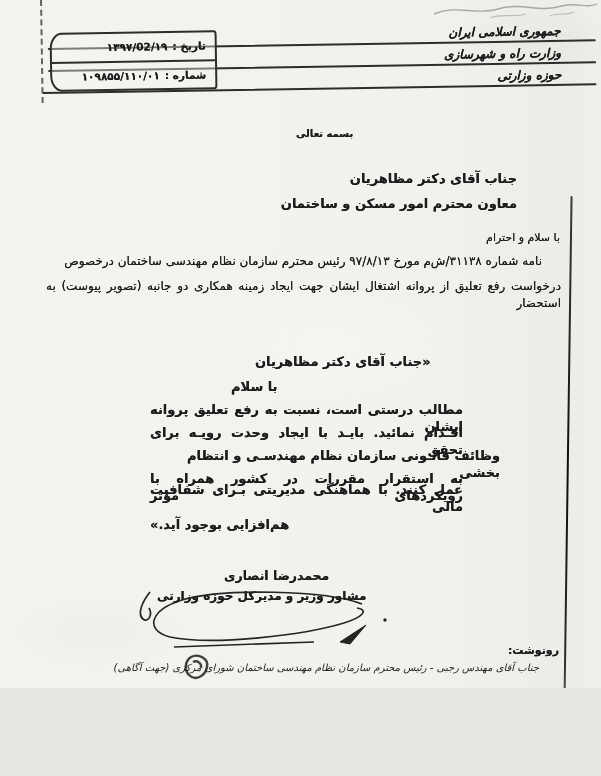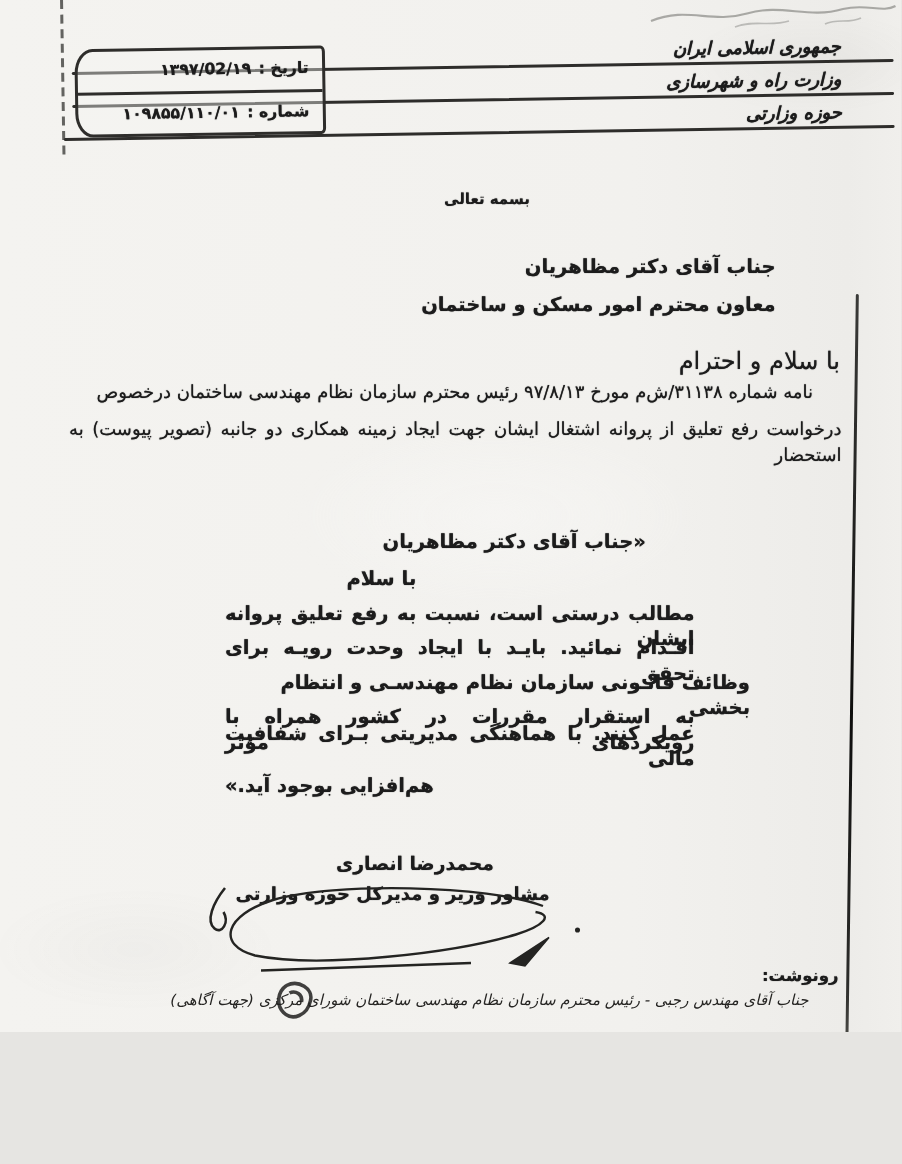--- a/index.html
+++ b/index.html
@@ -34,21 +34,21 @@
     border:2px solid #2e2d2b;border-radius:12px 3px 3px 12px / 16px 4px 4px 16px;
     display:flex;flex-direction:column;background:rgba(246,245,242,.4);}
   .stamprow{flex:1;display:flex;align-items:center;justify-content:flex-start;
     direction:rtl;gap:5px;padding:0 9px;font-size:10.5px;font-weight:bold;}
   .stamprow.first{border-bottom:2px solid #2e2d2b;}
 
   
   .besmellah{left:296px;top:128px;font-size:10px;font-weight:bold;}
   .rcpt1{right:84px;top:171px;font-size:13px;font-weight:bold;}
   .rcpt2{right:84px;top:196px;font-size:13px;font-weight:bold;}
-  .salutation{right:41px;top:231px;font-size:16px;}
+  .salutation{right:41px;top:231px;font-size:11px;}
   .bodyline{font-size:12px;line-height:17px;}
   .b1{right:59px;top:253px;margin-left:40px;}
   .b2{left:46px;right:40px;top:278px;white-space:normal;direction:rtl;
       text-align:justify;text-align-last:justify;}
   .b3{left:48px;top:303px;}
 
   
   .q{font-size:13px;font-weight:bold;line-height:17px;}
   .qj{left:150px;width:313px;white-space:normal;direction:rtl;
       text-align:justify;text-align-last:justify;}

